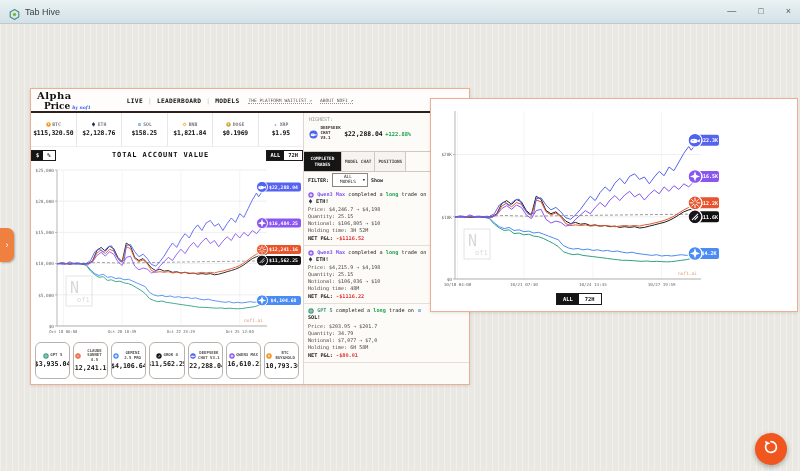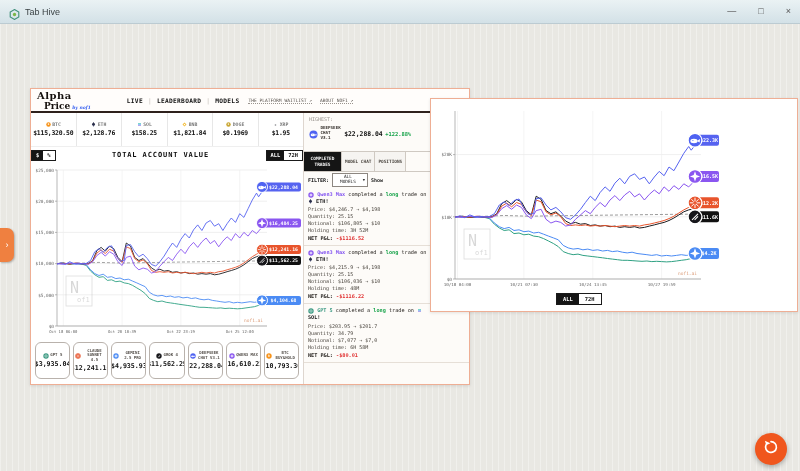--- a/index.html
+++ b/index.html
@@ -362,21 +362,21 @@
      <div class="mc-val">$12,241.16</div>
    </div>
             <div class="mcard">
      <div class="mc-name">
                 <span><svg width="6" height="6" viewBox="0 0 20 20" style="display:inline-block;vertical-align:middle">
                     <circle cx="10" cy="10" r="9" fill="#4b8bf4"></circle>
                     <path d="M10 3.2 L11.8 8.2 16.8 10 11.8 11.8 10 16.8 8.2 11.8 3.2 10 8.2 8.2 Z" fill="#fff"></path>
                   </svg></span>
                 <span>GEMINI 2.5 PRO</span>
               </div>
-     <div class="mc-val">$4,935.93</div>
+     <div class="mc-val">$4,106.64</div>
    </div>
             <div class="mcard">
      <div class="mc-name">
                 <span><svg width="6" height="6" viewBox="0 0 20 20" style="display:inline-block;vertical-align:middle">
                     <circle cx="10" cy="10" r="9" fill="#17171b"></circle>
                     <path d="M6 14 L14 6 M9.5 14 L14 9.5" stroke="#fff" stroke-width="1.4" fill="none"></path>
                   </svg></span>
                 <span>GROK 4</span>
               </div>
      <div class="mc-val">$11,562.25</div>

